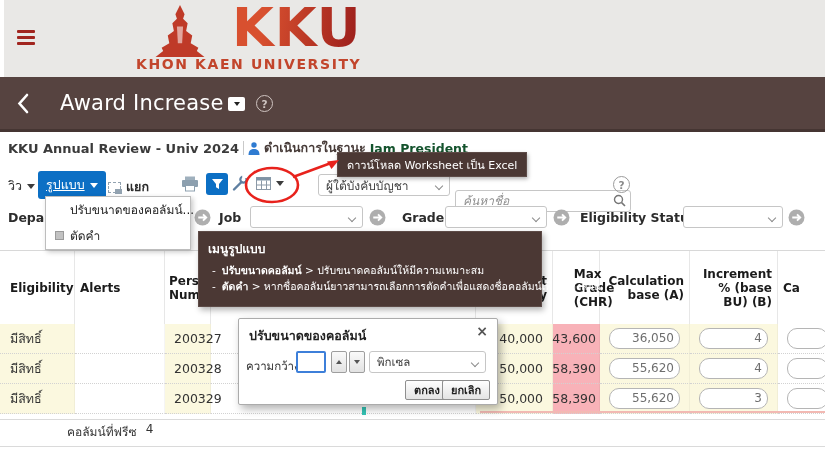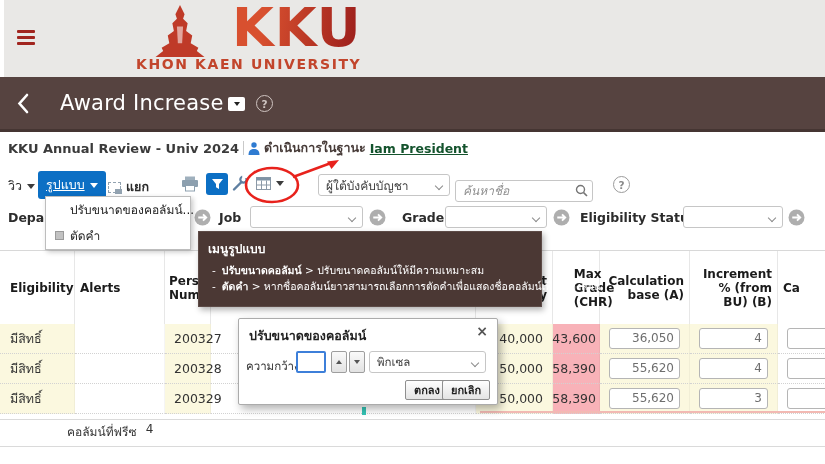--- a/index.html
+++ b/index.html
@@ -38,39 +38,39 @@
   .tb-item { position:absolute; display:flex; align-items:center; gap:5px; font-size:12.5px; color:#2c2c2c; cursor:pointer; }
   .tri { width:0; height:0; border-left:4px solid transparent; border-right:4px solid transparent; border-top:5px solid #3c3c3c; }
   .tri.white { border-top-color:#fff; }
   .btn-blue { background:#0c6fc4; color:#fff; border-radius:3px; padding:4px 8px; }
   .detach-ic { width:13px; height:11px; border:1px dashed #92a2b0; position:relative; background:#fff; }
   .detach-ic::after { content:""; position:absolute; right:-2px; bottom:-2px; width:7px; height:5px; background:#92a2b0; }
   .icon-btn { position:absolute; display:flex; align-items:center; justify-content:center; cursor:pointer; }
   .filter-btn { left:206px; top:3px; width:22px; height:22px; background:#0c6fc4; border-radius:3px; }
   .sel { position:relative; background:#fff; border:1px solid #c6c6c6; border-radius:3px; height:22px; display:flex; align-items:center; padding:0 18px 0 7px; font-size:12px; color:#3c3c3c; cursor:pointer; }
   .chev { position:absolute; right:7px; top:8px; width:6px; height:6px; border-right:1.4px solid #8b8b8b; border-bottom:1.4px solid #8b8b8b; transform:rotate(45deg); }
-  .search-box { position:absolute; left:455px; top:10px; width:138px; height:22px; }
+  .search-box { position:absolute; left:455px; top:20px; width:176px; height:22px; }
   .search-box input { width:100%; height:100%; border:1px solid #c6c6c6; border-radius:3px; font-size:12px; padding:0 22px 0 7px; font-family:inherit; color:#3c3c3c; }
   .search-box input::placeholder { font-style:italic; color:#8f8f8f; }
   .search-ic { position:absolute; right:5px; top:4px; }
   
   .filter-row { position:absolute; left:0; top:203px; width:825px; height:32px; }
   .f-label { position:absolute; top:7px; font-size:12.5px; font-weight:bold; color:#2c2c2c; white-space:nowrap; }
   .f-sel { position:absolute; top:3px; }
   .go-ic { position:absolute; top:6px; cursor:pointer; }
   
   .table { position:absolute; left:0; top:250px; width:860px; border-top:1px solid #d8d8d8; display:flex; }
   .col { flex:none; }
   .th { height:73px; display:flex; align-items:center; font-size:12px; font-weight:bold; color:#1b1b1b; border-right:1px solid #e7e7e7; padding:0 5px; cursor:pointer; }
   .td { height:30px; display:flex; align-items:center; font-size:12.5px; color:#333; border-bottom:1px dotted #d2d2d2; border-right:1px solid rgba(0,0,0,0.04); padding:0 9px; }
   .ylw { background:#fbf8df; }
   .pnk { background:#f8b2b8; }
   .ralign { justify-content:flex-end; text-align:right; }
   .calign { justify-content:center; text-align:center; }
-  .cellinput { background:#fff; border:1px solid #b5b5b5; border-radius:3px; height:21px; line-height:19px; font-size:12px; color:#6e6e6e; text-align:right; padding:0 5px; cursor:text; }
+  .cellinput { background:#fff; border:1px solid #b5b5b5; border-radius:10px; height:21px; line-height:19px; font-size:12px; color:#6e6e6e; text-align:right; padding:0 5px; cursor:text; }
   .salmon-line { position:absolute; left:480px; top:411px; width:345px; height:2px; background:#f2b9b3; }
   .teal-mark { position:absolute; left:362px; top:407px; width:4px; height:8px; background:#35c4b5; }
   
   .hr1 { position:absolute; left:0; top:419px; width:825px; height:1px; background:#dadada; }
   .hr2 { position:absolute; left:0; top:446px; width:825px; height:1px; background:#dadada; }
   .freeze-row { position:absolute; left:67px; top:422px; font-size:12px; color:#333; display:flex; gap:9px; }
   
   .format-menu { position:absolute; left:45px; top:196px; width:146px; background:#fff; border:1px solid #bdbdbd; box-shadow:2px 2px 5px rgba(0,0,0,.22); z-index:25; }
   .fm-item { position:relative; height:26px; line-height:26px; font-size:12px; color:#1c1c1c; padding-left:24px; cursor:pointer; white-space:nowrap; }
   .fm-check { position:absolute; left:9px; top:8px; width:9px; height:9px; background:#c2c2c2; border:1px solid #9b9b9b; }
@@ -269,21 +269,21 @@
           <div class="cellinput" style="width:80px;">36,050</div>
         </div>
       <div class="td ylw">
           <div class="cellinput" style="width:80px;">55,620</div>
         </div>
       <div class="td ylw">
           <div class="cellinput" style="width:80px;">55,620</div>
         </div>
     </div>
     <div class="col" style="width:88px;">
-      <div class="th ralign">Increment % (from BU) (B)</div>
+      <div class="th ralign">Increment % (base BU) (B)</div>
       <div class="td ylw">
           <div class="cellinput" style="width:78px;">4</div>
         </div>
       <div class="td ylw">
           <div class="cellinput" style="width:78px;">4</div>
         </div>
       <div class="td ylw">
           <div class="cellinput" style="width:78px;">3</div>
         </div>
     </div>
@@ -311,20 +311,21 @@
   <div class="hr2"></div>
 
   <div class="format-menu">
     <div class="fm-item">ปรับขนาดของคอลัมน์...</div>
     <div class="fm-item">
       <span class="fm-check"></span>
       <span>ตัดคำ</span>
     </div>
   </div>
 
+  <div class="excel-tip">ดาวน์โหลด Worksheet เป็น Excel</div>
 
   <div class="menu-tip">
     <div class="t-title">เมนูรูปแบบ</div>
     <div class="t-item">
       <span>-</span>
       <span><span class="t-term">ปรับขนาดคอลัมน์</span> <span>&gt; ปรับขนาดคอลัมน์ให้มีความเหมาะสม</span></span>
     </div>
     <div class="t-item">
       <span>-</span>
       <span><span class="t-term">ตัดคำ</span> <span>&gt; หากชื่อคอลัมน์ยาวสามารถเลือกการตัดคำเพื่อแสดงชื่อคอลัมน์เพียงบางส่วน</span></span>

